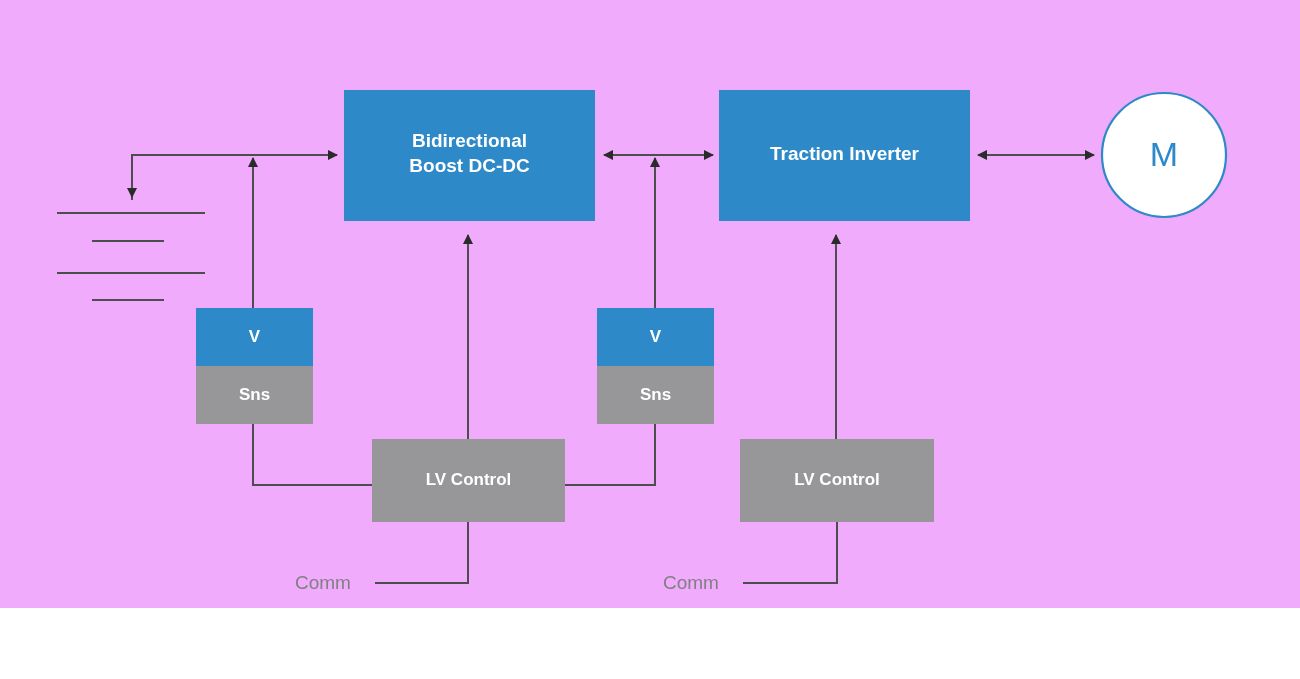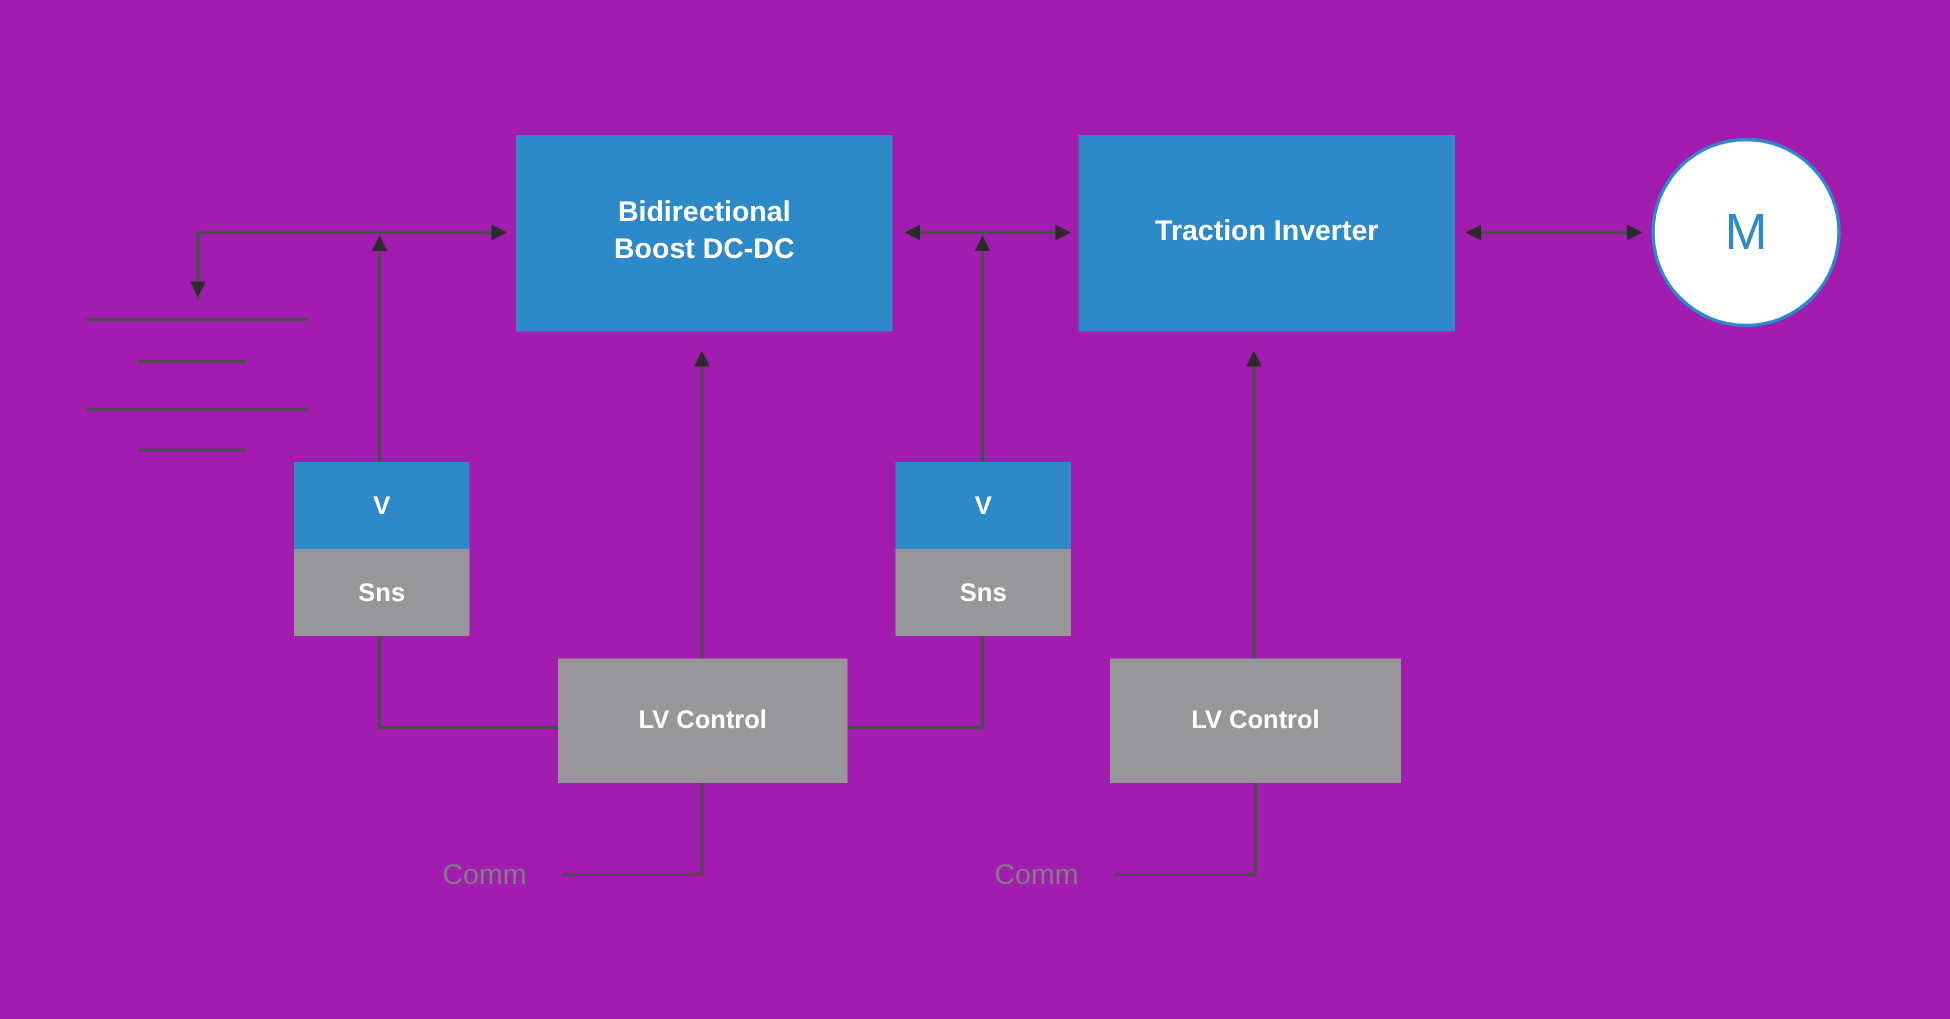--- a/index.html
+++ b/index.html
@@ -7,22 +7,22 @@
     margin: 0;
     padding: 0;
     background: #ffffff;
   }
   body {
     font-family: "Liberation Sans", sans-serif;
   }
   #canvas {
     position: relative;
     width: 1300px;
-    height: 679px;
-    background: #a21caf;
+    height: 608px;
+    background: #f0abfc;
     overflow: hidden;
   }
   #diagram-svg {
     position: absolute;
     left: 0;
     top: 0;
     width: 1300px;
     height: 679px;
   }
   .blk-label {

